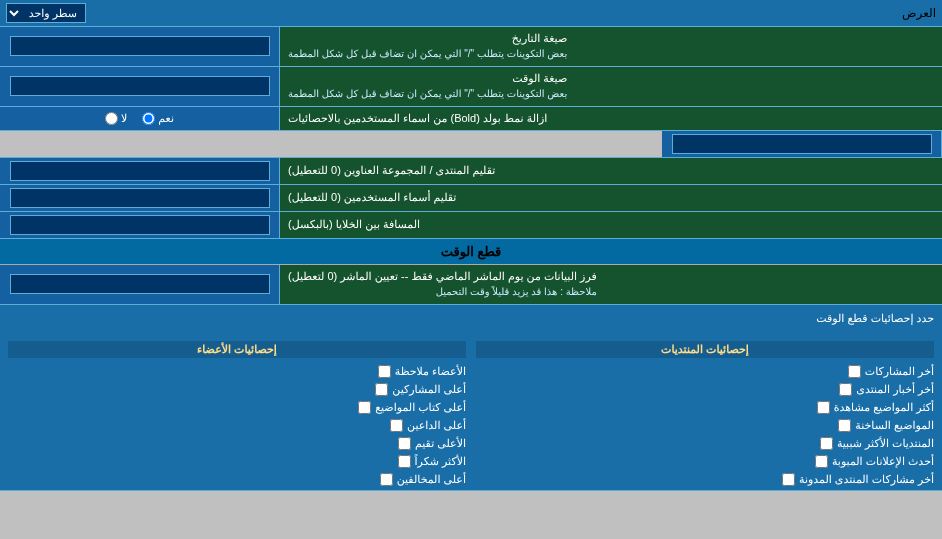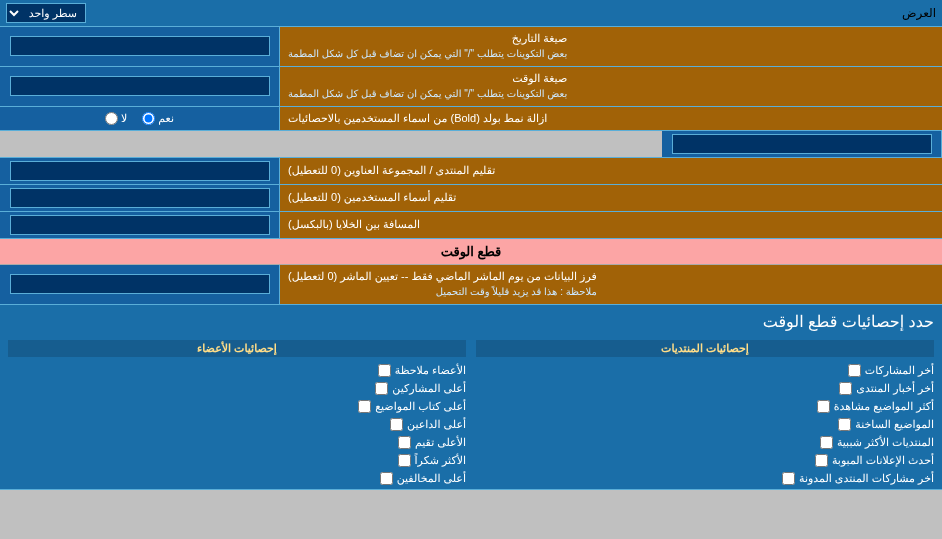--- a/index.html
+++ b/index.html
@@ -12,21 +12,21 @@
     }
     .row {
       display: flex;
       flex-direction: row;
       align-items: stretch;
       border-bottom: 1px solid #5aaed8;
     }
     .row:last-child { border-bottom: none; }
     .label-cell {
       flex: 1;
-      background: #a16207;
+      background: #14532d;
       color: #ffffff;
       padding: 4px 8px;
       text-align: right;
       display: flex;
       align-items: center;
       justify-content: flex-end;
       font-size: 11px;
       line-height: 1.4;
     }
     .input-cell {
@@ -42,21 +42,21 @@
       width: 260px;
       background: #003366;
       color: #ffffff;
       border: 1px solid #5aaed8;
       padding: 2px 6px;
       font-size: 12px;
       text-align: center;
       direction: ltr;
     }
     .section-header {
-      background: #fca5a5;
+      background: #0369a1;
       color: #000000;
       font-weight: bold;
       text-align: center;
       padding: 5px 8px;
       border-bottom: 1px solid #aaa;
       font-size: 13px;
     }
     .radio-cell {
       width: 280px;
       background: #1560a0;
@@ -97,24 +97,24 @@
       font-size: 11px;
       direction: rtl;
     }
     .checkboxes-section {
       background: #1a6ea8;
       padding: 4px 8px;
       border-bottom: 1px solid #5aaed8;
     }
     .checkboxes-header {
       color: #ffffff;
-      font-size: 16px;
+      font-size: 11px;
       text-align: right;
       padding: 3px 0;
-      margin-bottom: 6px;
+      margin-bottom: 13px;
     }
     .checkboxes-grid {
       display: flex;
       flex-direction: row;
       gap: 10px;
     }
     .checkbox-column {
       flex: 1;
       display: flex;
       flex-direction: column;

